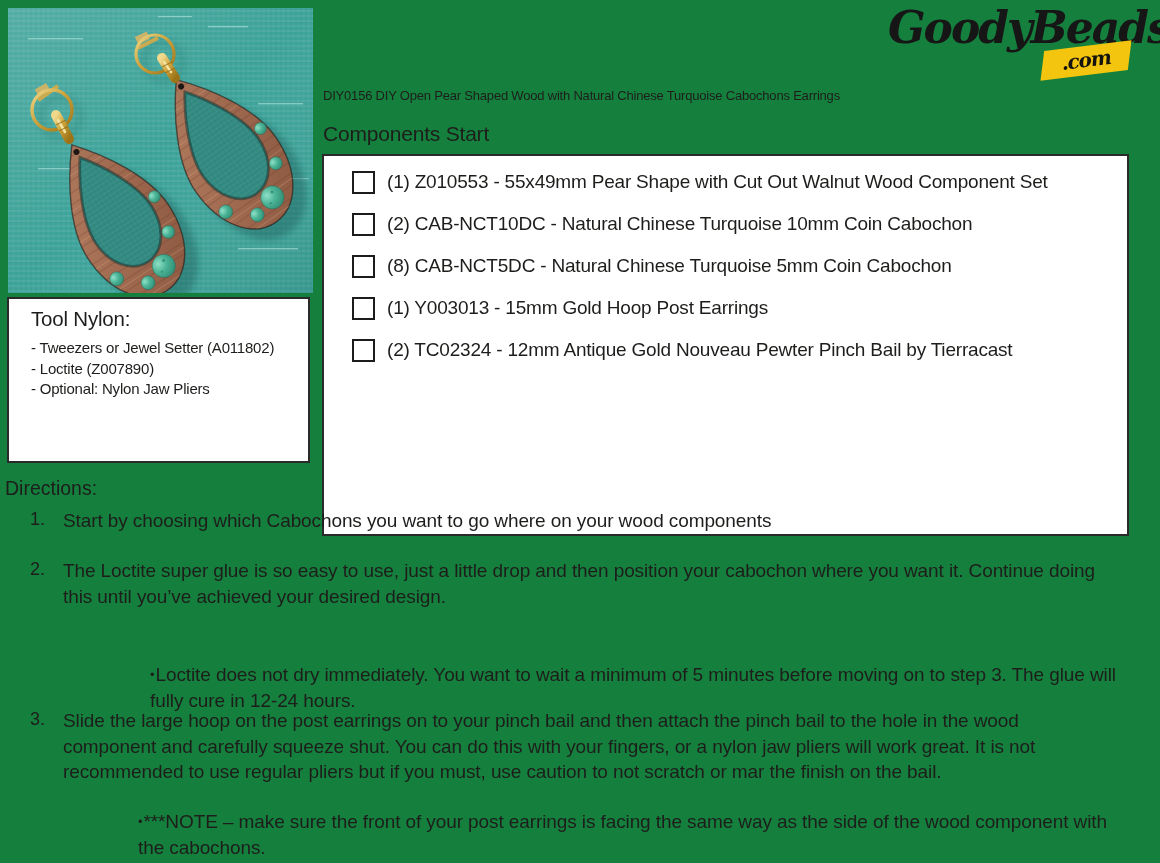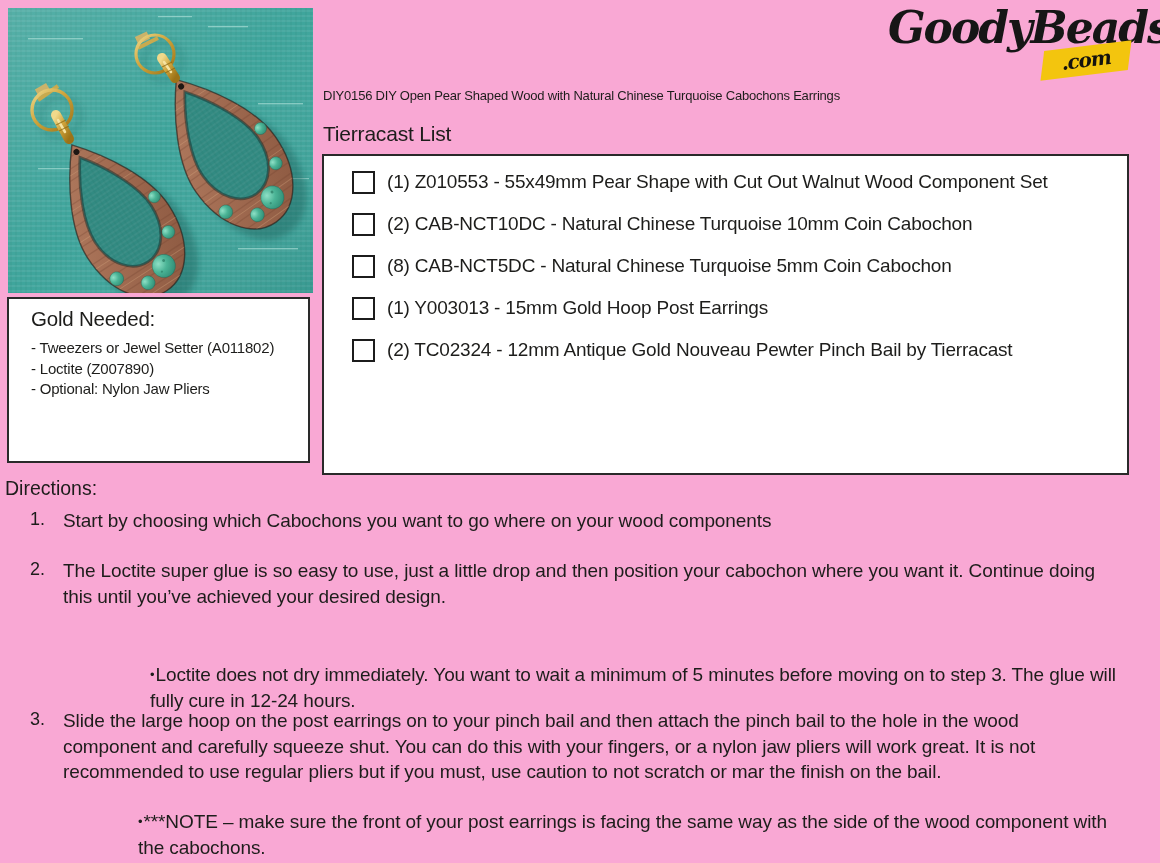--- a/index.html
+++ b/index.html
@@ -1,38 +1,38 @@
 <!DOCTYPE html>
 <html><head>
 <meta charset="utf-8">
 <style>
   * { margin:0; padding:0; box-sizing:border-box; }
   body { background:#ffffff; font-family:"Liberation Sans", sans-serif; color:#1d1d1b; }
-  .page { position:relative; width:1160px; height:863px; background:#f9a8d4; overflow:hidden; }
+  .page { position:relative; width:1160px; height:863px; background:#15803d; overflow:hidden; }
 
   
   .photo { position:absolute; left:8px; top:8px; width:305px; height:285px; }
   .photo svg { display:block; }
 
   
   .logo { position:absolute; left:888px; top:6px; width:266px; height:78px; }
   .logo-text { font-family:"DejaVu Serif", serif; font-style:italic; font-weight:700;
                font-size:44px; letter-spacing:-2px; color:#161616; line-height:1; }
   .logo-flag { position:absolute; right:24px; top:40px; width:88px; height:29px;
                background:#f3c50e; transform:rotate(-7deg) skewX(-14deg); }
   .logo-flag span { display:block; transform:skewX(14deg); text-align:center;
                     font-family:"DejaVu Serif", serif; font-style:italic; font-weight:700;
                     font-size:20px; line-height:28px; color:#14130e; letter-spacing:-1px; }
 
   
   .title { position:absolute; left:323px; top:88px; font-size:13px; letter-spacing:-0.2px; }
   .comp-heading { position:absolute; left:323px; top:122px; font-size:21px; letter-spacing:-0.2px; }
 
   
-  .comp-box { position:absolute; left:322px; top:154px; width:807px; height:321px;
+  .comp-box { position:absolute; left:322px; top:154px; width:807px; height:382px;
               border:2px solid #2a2a2a; background:#fff; }
   .comp-row { position:absolute; left:28px; display:flex; align-items:center; height:26px; }
   .comp-row.r0 { top:13px; } .comp-row.r1 { top:55px; } .comp-row.r2 { top:97px; }
   .comp-row.r3 { top:139px;justify-content:center; } .comp-row.r4 { top:181px; }
   .checkbox { width:23px; height:23px; border:2.5px solid #1c1c1c; background:#fff; flex:0 0 auto; }
   .comp-label { margin-left:12px; font-size:19px; letter-spacing:-0.2px; white-space:nowrap; }
 
   
   .tool-box { position:absolute; left:7px; top:297px; width:303px; height:166px;
               border:2px solid #2a2a2a; background:#fff; padding:8px 10px 0 22px; }
@@ -196,21 +196,21 @@
   </div>
 
   <div class="logo">
     <span class="logo-text">GoodyBeads</span>
     <div class="logo-flag">
       <span>.com</span>
     </div>
   </div>
 
   <div class="title">DIY0156 DIY Open Pear Shaped Wood with Natural Chinese Turquoise Cabochons Earrings</div>
-  <div class="comp-heading">Tierracast List</div>
+  <div class="comp-heading">Components Start</div>
 
   <div class="comp-box">
     <div class="comp-row r0">
       <span class="checkbox"></span>
       <span class="comp-label">(1) Z010553 - 55x49mm Pear Shape with Cut Out Walnut Wood Component Set</span>
     </div>
     <div class="comp-row r1">
       <span class="checkbox"></span>
       <span class="comp-label">(2) CAB-NCT10DC - Natural Chinese Turquoise 10mm Coin Cabochon</span>
     </div>
@@ -222,21 +222,21 @@
       <span class="checkbox"></span>
       <span class="comp-label">(1) Y003013 - 15mm Gold Hoop Post Earrings</span>
     </div>
     <div class="comp-row r4">
       <span class="checkbox"></span>
       <span class="comp-label">(2) TC02324 - 12mm Antique Gold Nouveau Pewter Pinch Bail by Tierracast</span>
     </div>
   </div>
 
   <div class="tool-box">
-    <div class="tool-heading">Gold Needed:</div>
+    <div class="tool-heading">Tool Nylon:</div>
     <div class="tool-item">- Tweezers or Jewel Setter (A011802)</div>
     <div class="tool-item">- Loctite (Z007890)</div>
     <div class="tool-item">- Optional: Nylon Jaw Pliers</div>
   </div>
 
   <div class="dir-heading">Directions:</div>
 
   <div class="step s1">
     <span class="step-num">1.</span>
     <div class="step-text">Start by choosing which Cabochons you want to go where on your wood components</div>

